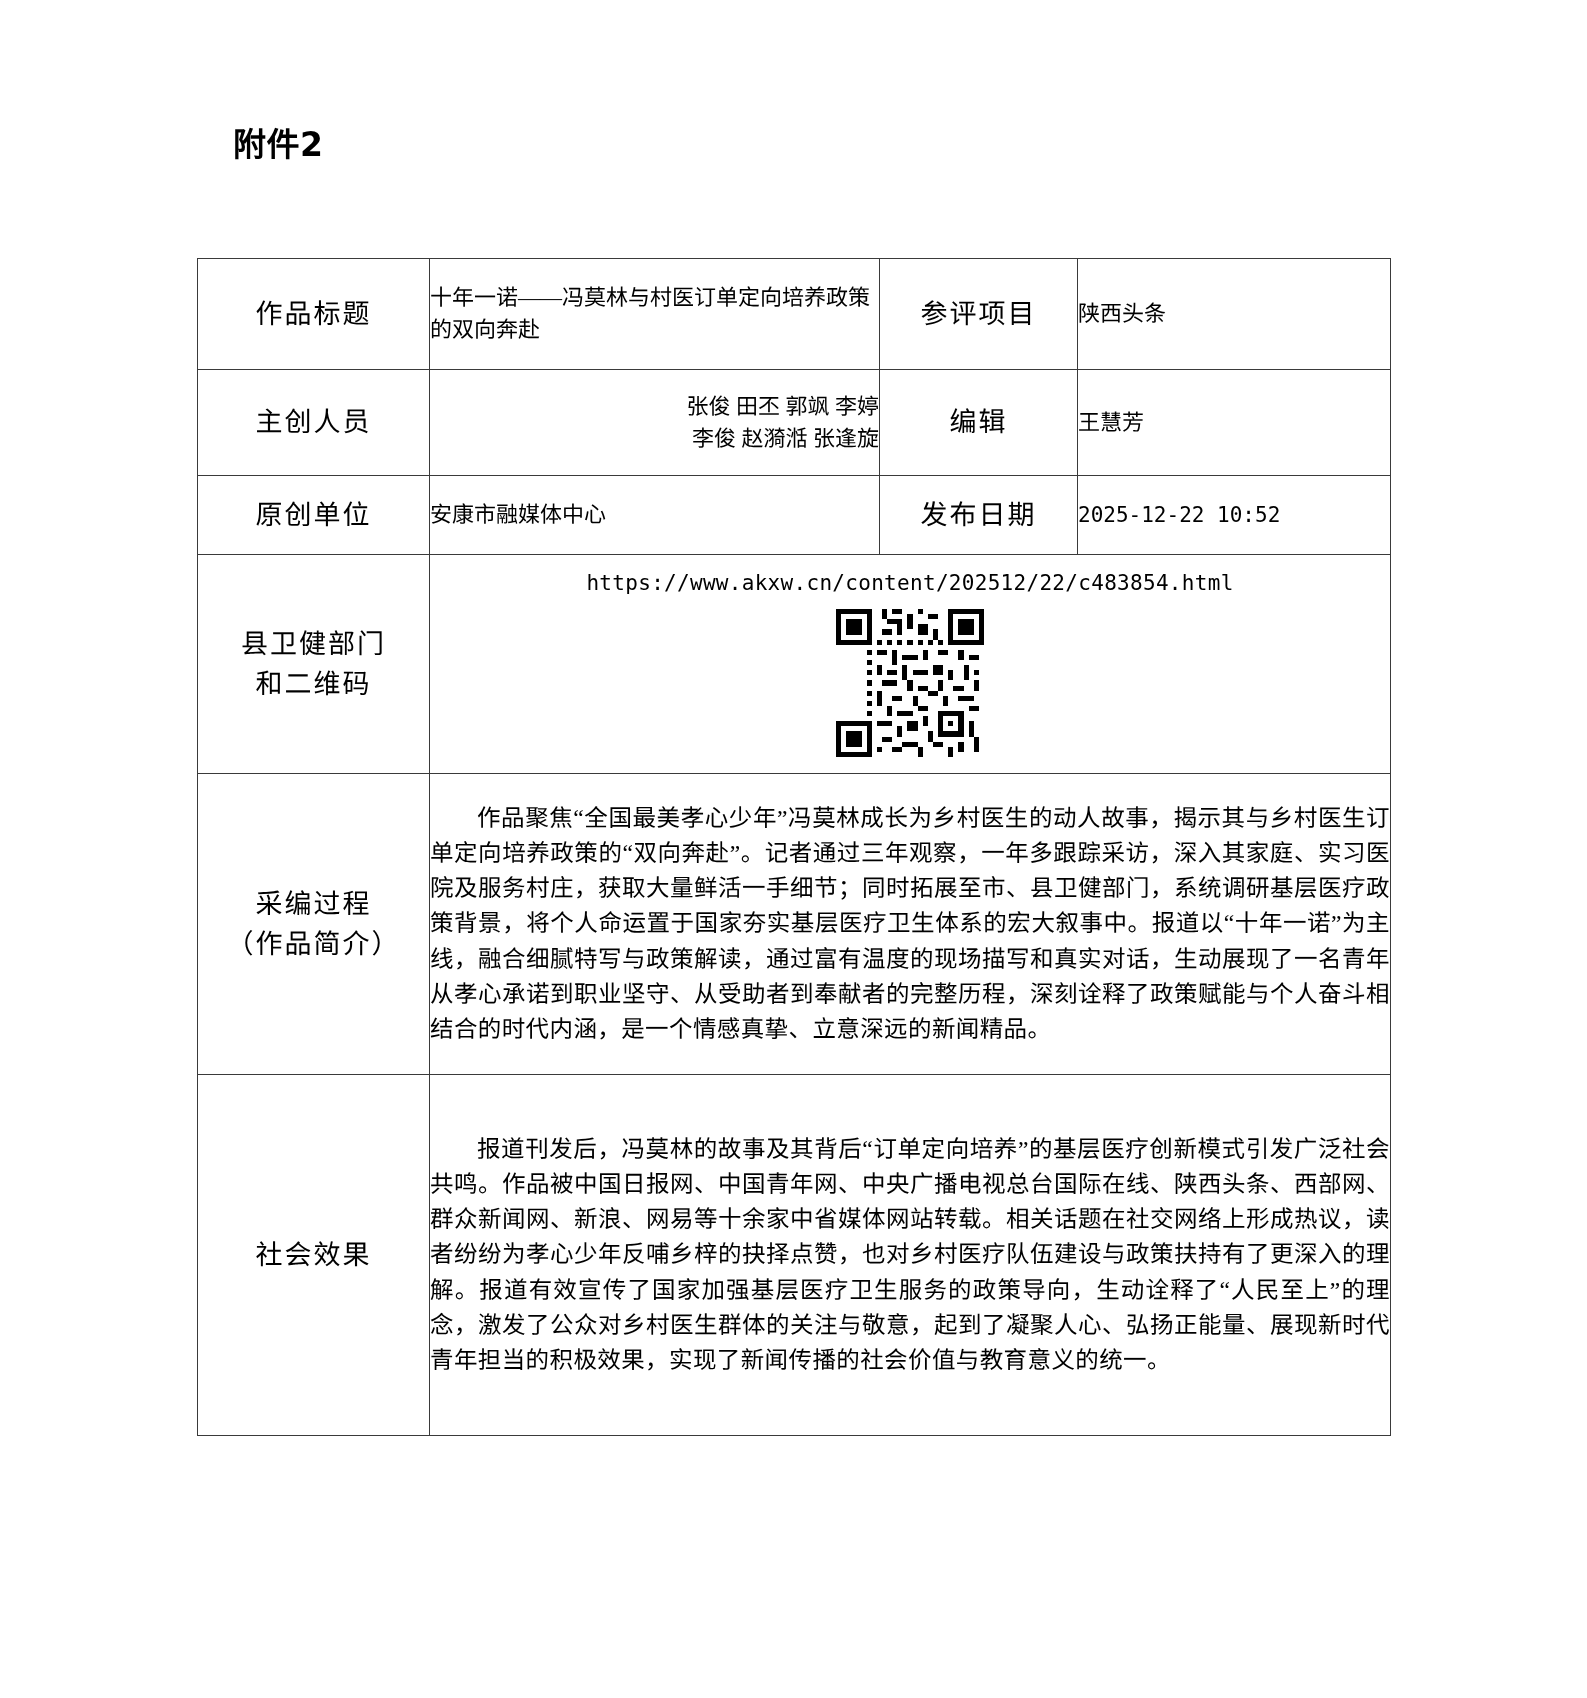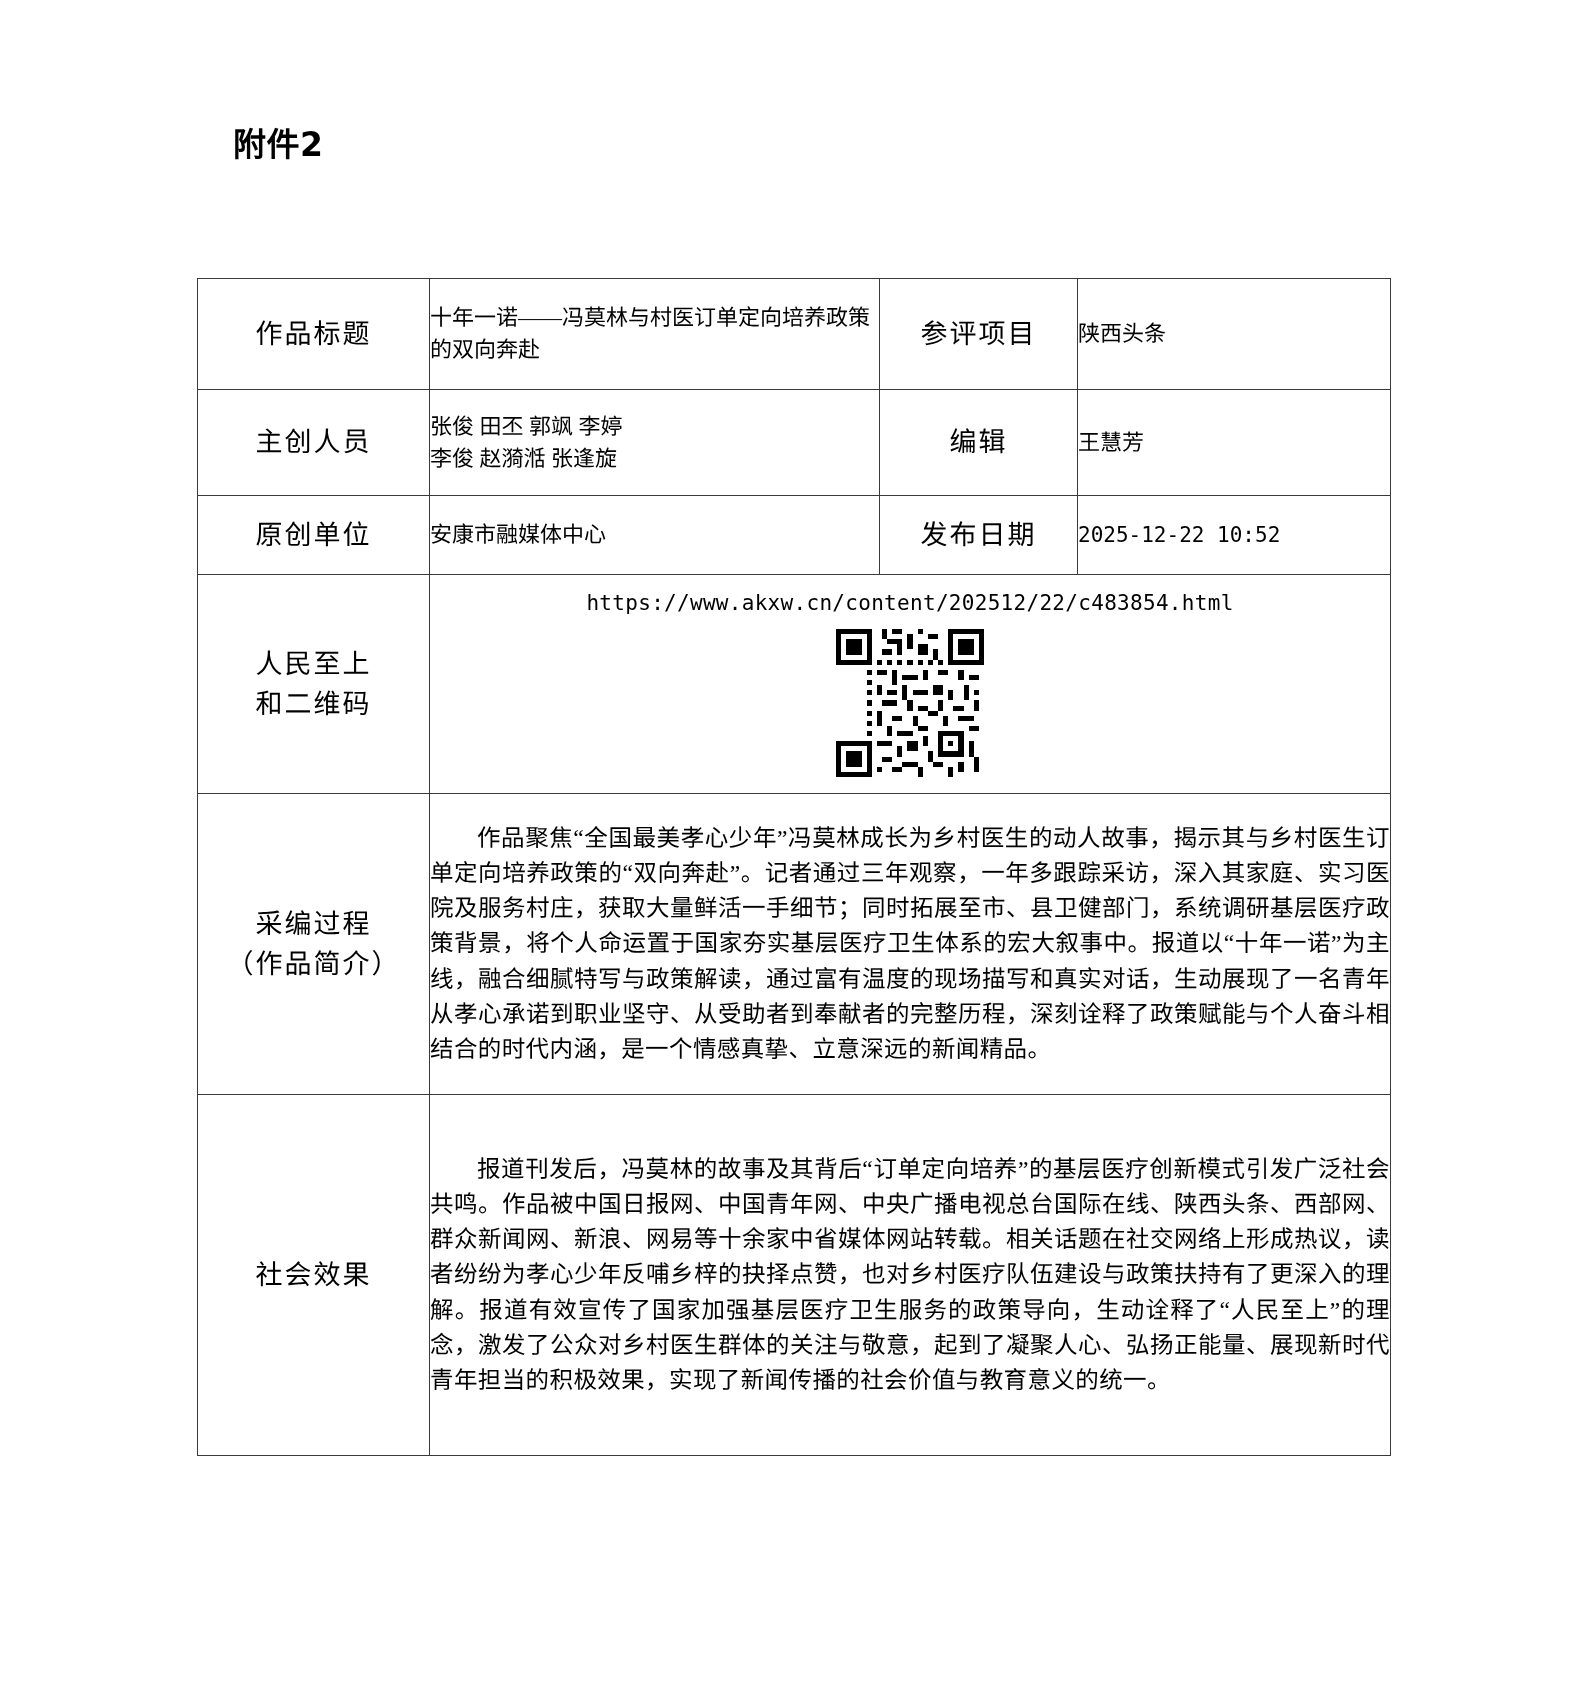--- a/index.html
+++ b/index.html
@@ -42,21 +42,20 @@
     letter-spacing: 2px;
     font-family: "Liberation Serif", "DejaVu Serif", serif;
   }
   table.main {
     position: absolute;
     left: 197px;
     top: 258px;
     width: 1193px;
     border-collapse: collapse;
     table-layout: fixed;
-    margin-top: 20px;
   }
   table.main td {
     border: 1px solid #3a3a3a;
     padding: 0;
     vertical-align: middle;
   }
   .lbl {
     text-align: center;
     font-size: 27px;
     letter-spacing: 2px;
@@ -68,20 +67,21 @@
     line-height: 1.45;
     padding: 10px 14px;
     text-align: left;
   }
   .val.mono {
     font-family: "DejaVu Sans Mono", "Liberation Mono", monospace;
     font-size: 21px;
   }
   .val.two-line span {
     display: block;
+    text-align: right;
   }
   .link-cell {
     padding: 12px 10px 14px 10px;
     text-align: center;
   }
   .link-text {
     font-family: "DejaVu Sans Mono", "Liberation Mono", monospace;
     font-size: 21px;
     letter-spacing: 0.3px;
     word-break: break-all;
@@ -144,21 +144,21 @@
         <td class="val">王慧芳</td>
       </tr>
       <tr>
         <td class="lbl" style="height:78px">原创单位</td>
         <td class="val">安康市融媒体中心</td>
         <td class="lbl">发布日期</td>
         <td class="val mono">2025-12-22 10:52</td>
       </tr>
       <tr>
         <td class="label-stack" style="height:218px">
-          <div>人民至上</div>
+          <div>县卫健部门</div>
           <div>和二维码</div>
         </td>
         <td class="link-cell" colspan="3">
           <div class="link-text">https://www.akxw.cn/content/202512/22/c483854.html</div>
           <div class="qr-wrap">
             <svg class="qr" viewBox="0 0 29 29" shape-rendering="crispEdges">
               <rect width="29" height="29" fill="#ffffff"></rect>
               <g fill="#000000">
 
                 <rect x="0" y="0" width="7" height="1"></rect>

